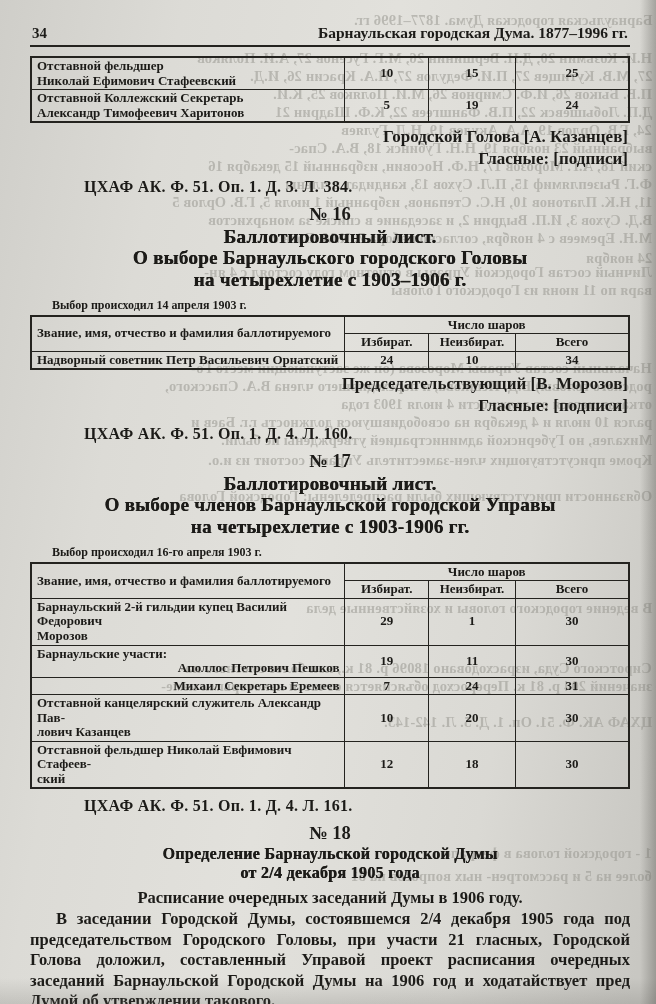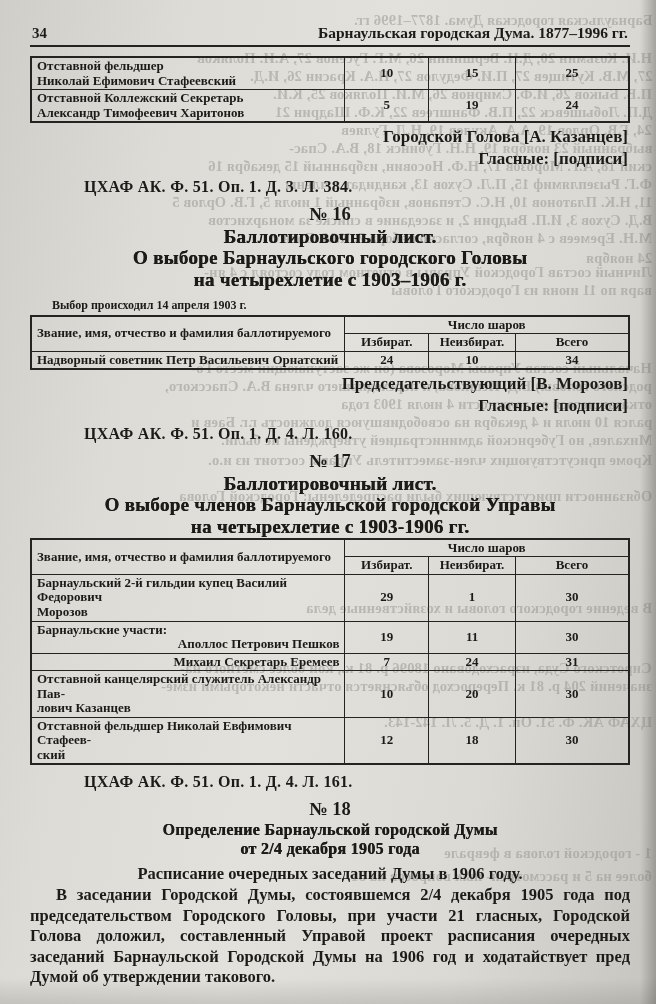--- a/index.html
+++ b/index.html
@@ -186,20 +186,21 @@
       <div>Гласные: [подписи]</div>
     </div>
     <div class="archive">ЦХАФ АК. Ф. 51. Оп. 1. Д. 4. Л. 160.</div>
 
     <div class="doc-num">№ 17</div>
     <div class="doc-title">
       <div>Баллотировочный лист.</div>
       <div>О выборе членов Барнаульской городской Управы</div>
       <div>на четырехлетие с 1903-1906 гг.</div>
     </div>
+    <div class="date-line">Выбор происходил 16-го апреля 1903 г.</div>
 
     <table class="btable">
       <colgroup>
           <col class="w-name">
           <col class="w-num">
           <col class="w-num2">
           <col class="w-tot">
         </colgroup>
       <thead>
         <tr>

